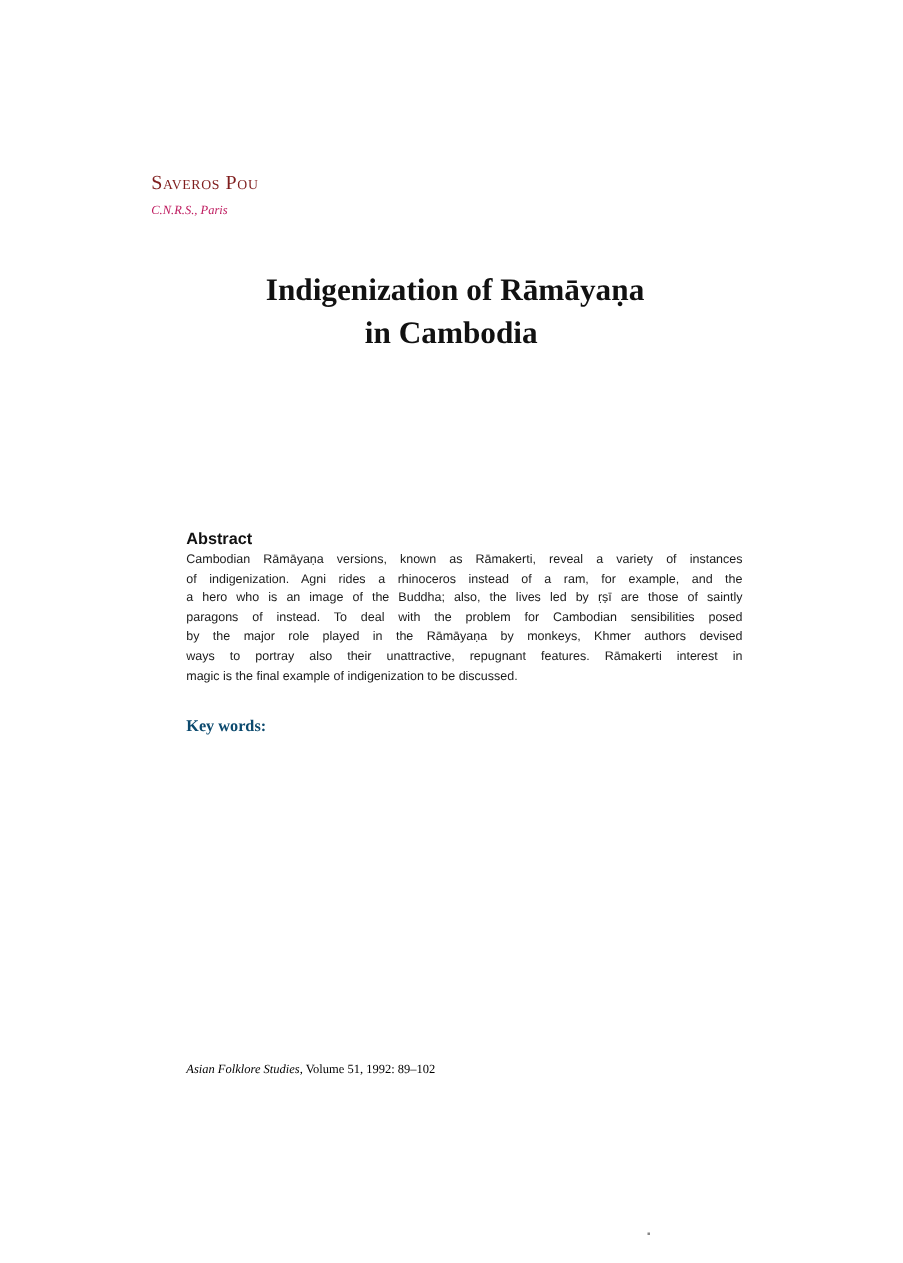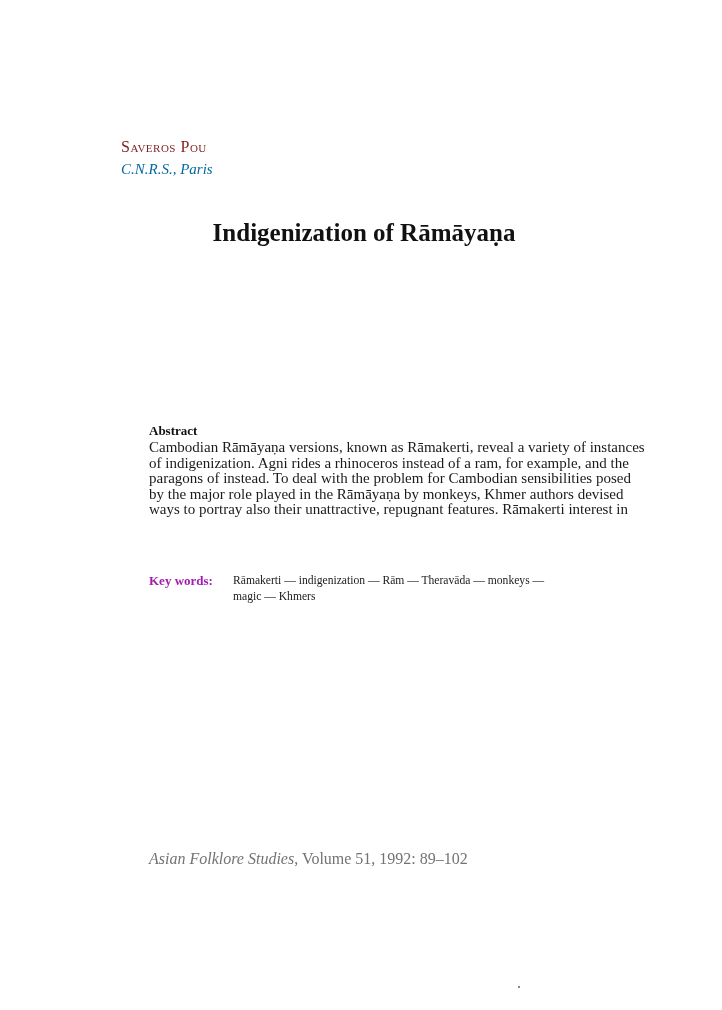--- a/index.html
+++ b/index.html
@@ -22,53 +22,53 @@
       font-family: "Liberation Serif", serif;
       line-height: 22px;
     }
     .author-name {
       font-size: 16px;
       font-variant: small-caps;
       letter-spacing: 0.5px;
       color: #7f1d1d;
     }
     .author-affil {
-      font-size: 15px;
+      font-size: 10px;
       font-style: italic;
-      color: #0369a1;
+      color: #be185d;
     }
     .title-block {
       position: absolute;
       left: 0;
       width: 722px;
       top: 216px;
       text-align: center;
       font-family: "Liberation Serif", serif;
       font-weight: bold;
       font-size: 25px;
       line-height: 34px;
       color: #111;
     }
     .title-block .line1 { padding-left: 6px; }
     .abstract-block {
       position: absolute;
       left: 149px;
       top: 422px;
       width: 445px;
-      font-family: Liberation Serif, serif;
+      font-family: Liberation Sans, sans-serif;
     }
     .abstract-heading {
       font-weight: bold;
       font-size: 13px;
       line-height: 17px;
       margin-bottom: 1px;
       color: #111;
     }
     .abstract-text {
-      font-size: 15px;
+      font-size: 10px;
       line-height: 15.6px;
       text-align: justify;
       color: #1a1a1a;
     }
     .abstract-text .line {
       display: block;
       text-align: justify;
       text-align-last: justify;
       white-space: nowrap;
     }
@@ -82,34 +82,34 @@
       width: 450px;
       font-family: "Liberation Serif", serif;
       display: flex;
     }
     .keywords-label {
       font-weight: bold;
       font-size: 13px;
       line-height: 16px;
       width: 84px;
       flex: none;
-      color: #a21caf;
+      color: #0c4a6e;
     }
     .keywords-values {
       font-size: 11.6px;
       line-height: 16px;
       color: #1a1a1a;
     }
     .citation {
       position: absolute;
       left: 149px;
       top: 850px;
       font-family: "Liberation Serif", serif;
-      font-size: 16px;
-      color: #737373;
+      font-size: 10px;
+      color: #000000;
     }
     .citation .journal { font-style: italic; }
     .speck {
       position: absolute;
       left: 518px;
       top: 986px;
       width: 2px;
       height: 2px;
       background: #888;
     }
@@ -117,38 +117,37 @@
 </head>
 <body>
 
 <div class="author-block">
   <div class="author-name">Saveros Pou</div>
   <div class="author-affil">C.N.R.S., Paris</div>
 </div>
 
 <div class="title-block">
   <div class="line1">Indigenization of Rāmāyaṇa</div>
+  <div class="line2">in Cambodia</div>
 </div>
 
 <div class="abstract-block">
   <div class="abstract-heading">Abstract</div>
   <div class="abstract-text">
     <span class="line">Cambodian Rāmāyaṇa versions, known as Rāmakerti, reveal a variety of instances</span>
     <span class="line">of indigenization.   Agni rides a rhinoceros instead of a ram, for example, and the</span>
+    <span class="line">a hero who is an image of the Buddha; also, the lives led by ṛṣī are those of saintly</span>
     <span class="line">paragons of instead.   To deal with the problem for Cambodian sensibilities posed</span>
     <span class="line">by the major role played in the Rāmāyaṇa by monkeys, Khmer authors devised</span>
     <span class="line">ways to portray also their unattractive, repugnant features.   Rāmakerti interest in</span>
+    <span class="line last">magic is the final example of indigenization to be discussed.</span>
   </div>
 </div>
 
 <div class="keywords">
   <div class="keywords-label">Key words:</div>
-  <div class="keywords-values">
-    <div>Rāmakerti — indigenization — Rām — Theravāda — monkeys —</div>
-    <div>magic — Khmers</div>
-  </div>
 </div>
 
 <div class="citation">
   <span class="journal">Asian Folklore Studies</span><span>, Volume 51, 1992: 89–102</span>
 </div>
 
 <div class="speck"></div>
 
 </body></html>

